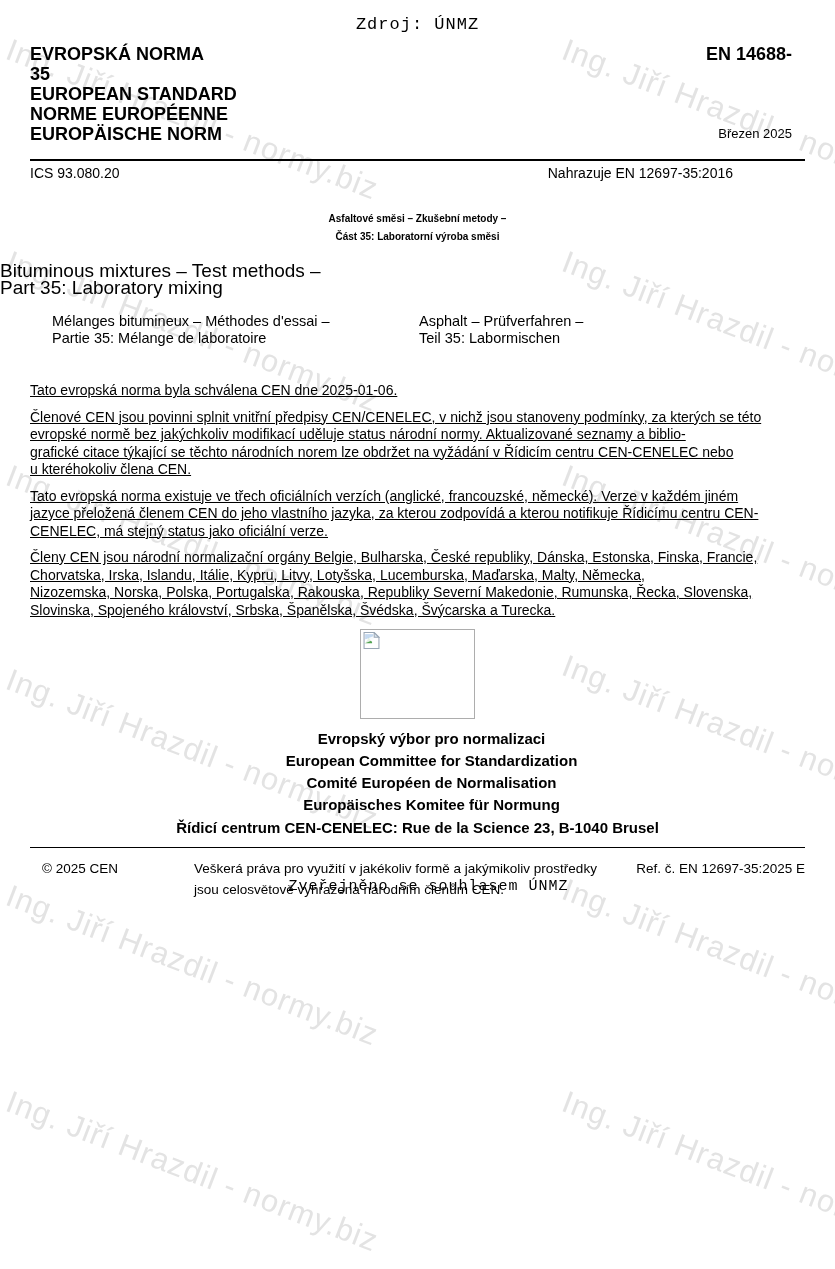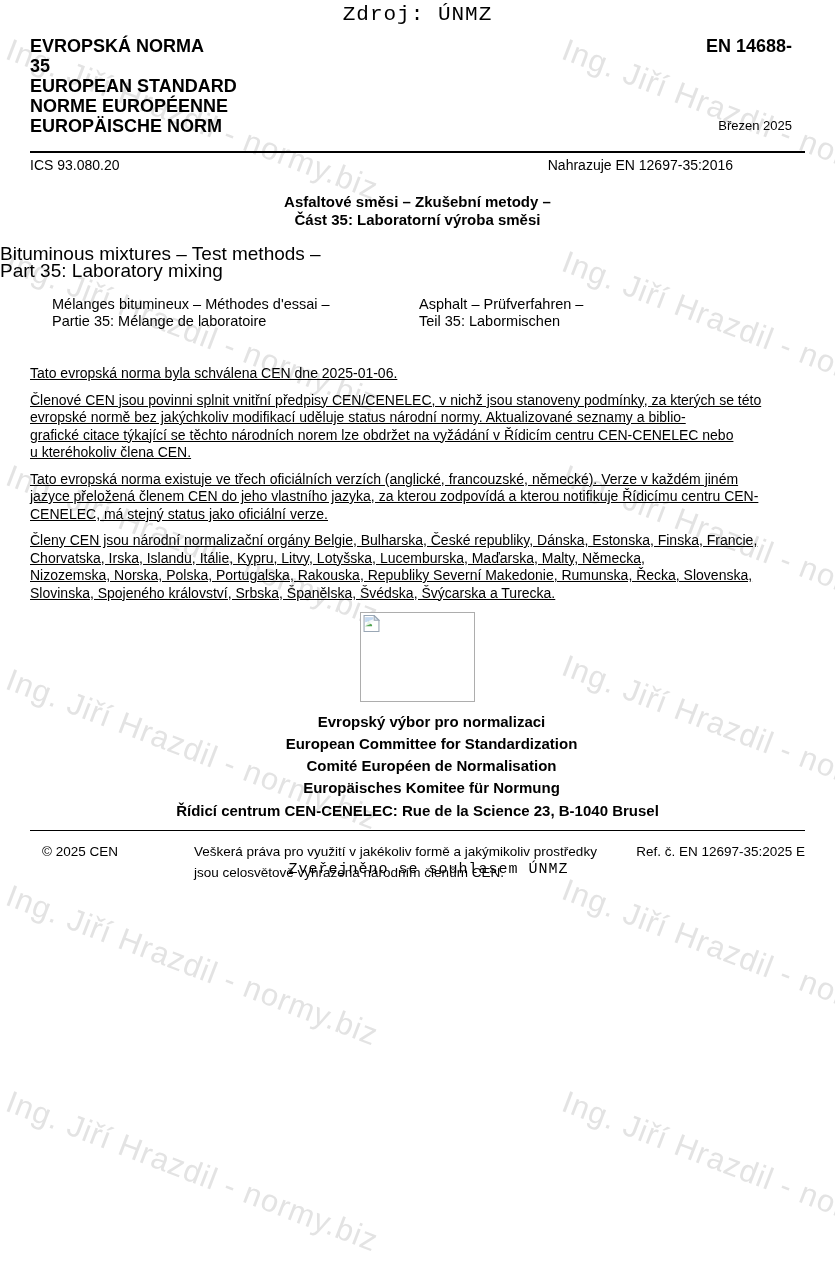--- a/index.html
+++ b/index.html
@@ -32,38 +32,38 @@
   .wm:nth-of-type(8){left:570px;top:648px;}
   .wm:nth-of-type(9){left:14px;top:878px;}
   .wm:nth-of-type(10){left:570px;top:872px;}
   .wm:nth-of-type(11){left:14px;top:1084px;}
   .wm:nth-of-type(12){left:570px;top:1084px;}
   
   .content{position:relative;z-index:1;}
   .mono{font-family:"Liberation Mono","DejaVu Sans Mono",monospace;}
   .src-note{
     text-align:center;
-    font-size:21px;
-    padding-top:3px;
+    font-size:17px;
+    padding-top:15px;
     letter-spacing:1px;
   }
   .hdr{margin:10px 30px 0 30px;font-weight:bold;font-size:18px;line-height:20px;}
   .hdr-row{display:flex;justify-content:space-between;}
   .hdr-right{text-align:right;padding-right:13px;}
   .hdr-date{font-weight:normal;font-size:13px;align-self:flex-end;padding-right:13px;}
   .rule{border:none;border-top:2px solid #000;margin:15px 30px 0 30px;}
   .rule-thin{border:none;border-top:1.5px solid #000;margin:8px 30px 0 30px;}
   .meta-row{
     display:flex;justify-content:space-between;
     margin:4px 30px 0 30px;font-size:14px;line-height:17px;
   }
   .meta-right{margin-right:72px;}
   .title-cs{
-    margin-top:19px;text-align:center;
-    font-weight:bold;font-size:15px;line-height:17.5px;
+    margin-top:28px;text-align:center;
+    font-weight:bold;font-size:10px;line-height:17.5px;
     white-space:pre-line;
   }
   .title-en{
     margin-top:17px;text-align:left;
     font-size:19px;line-height:17px;white-space:pre-line;
   }
   .title-cols{display:flex;margin:17px 30px 0 52px;font-size:14.5px;line-height:17px;}
   .title-col-fr{width:367px;white-space:pre-line;}
   .title-col-de{white-space:pre-line;}
   .body-text{margin:35px 30px 0 30px;font-size:14px;line-height:17.5px;}

